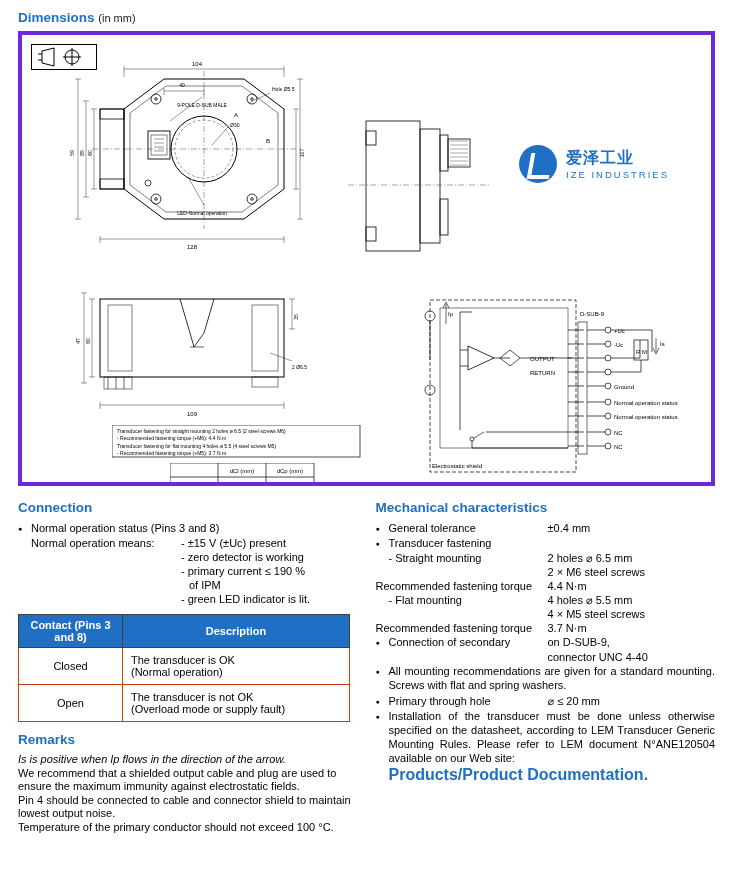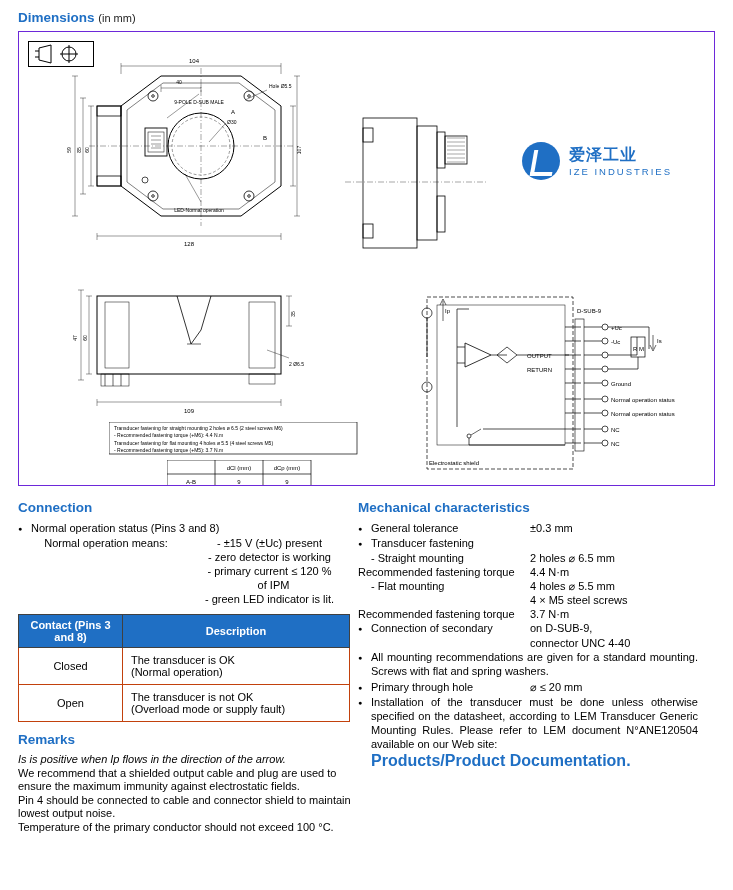--- a/index.html
+++ b/index.html
@@ -19,21 +19,21 @@
     margin: 10px 0 6px 0;
   }
   h2.section .unit {
     color: #222;
     font-weight: normal;
     font-size: 11px;
   }
 
   
   .dim-box {
-    border: 1px solid #6d28d9;
+    border: 4px solid #6d28d9;
     width: 697px;
     height: 455px;
     position: relative;
     background: #fff;
     overflow: hidden;
   }
 
   .icon-box {
     position: absolute; left: 9px; top: 9px;
     width: 66px; height: 26px;
@@ -50,31 +50,31 @@
   .wm-txt1 { font-size: 16px; font-weight: bold; color: #1f6fc4; letter-spacing: 1px; }
   .wm-txt2 { font-size: 9.5px; color: #1f6fc4; letter-spacing: 2px; }
 
   
   svg.draw { position: absolute; left: 0; top: 0; }
 
   .lbl { font-size: 5px; fill: #000; font-family: "Liberation Sans", sans-serif; }
   .lbl6 { font-size: 6px; fill: #000; font-family: "Liberation Sans", sans-serif; }
 
   
-  .cols { display: flex; margin-top: 4px; }
+  .cols { display: flex; gap: 18px; margin-top: 4px; }
   .col-l { width: 340px; }
   .col-r { width: 340px; }
 
   ul.bul { list-style: none; margin: 0; padding: 0; font-size: 11px; }
   ul.bul > li { position: relative; padding-left: 13px; margin-bottom: 1px; line-height: 14px; }
   ul.bul > li:before {
     content: "\25CF"; position: absolute; left: 0; top: 0; font-size: 7px; line-height: 15px;
   }
   .sub { padding-left: 13px; font-size: 11px; line-height: 14px; }
-  .row2 { display: flex; text-align: center; }
+  .row2 { display: flex; }
   .row2 .a { width: 150px; }
   .row2 .b { flex: 1; }
 
   table.tbl { border-collapse: collapse; width: 332px; margin-top: 8px; font-size: 11px; }
   table.tbl th {
     background: #1f6fc4; color: #fff; font-weight: bold; font-size: 11px;
     border: 1px solid #404040; padding: 4px 6px; text-align: center;
   }
   table.tbl td { border: 1px solid #c2410c; padding: 6px 8px; vertical-align: middle; }
   table.tbl td.c { text-align: center; width: 104px; }
@@ -319,21 +319,21 @@
         <div class="row2">
           <div class="a">Normal operation means:</div>
           <div class="b">- ±15 V (±Uc) present</div>
         </div>
         <div class="row2">
             <div class="a"></div>
             <div class="b">- zero detector is working</div>
           </div>
         <div class="row2">
             <div class="a"></div>
-            <div class="b">- primary current ≤ 120 %</div>
+            <div class="b">- primary current ≤ 190 %</div>
           </div>
         <div class="row2">
             <div class="a"></div>
             <div class="b" style="padding-left:8px">of IPM</div>
           </div>
         <div class="row2">
             <div class="a"></div>
             <div class="b">- green LED indicator is lit.</div>
           </div>
       </div>
@@ -375,33 +375,37 @@
     <div class="col-r">
       <h2 class="section">Mechanical characteristics</h2>
 
       <div>
         <div class="mech-row">
           <div class="mk">
               <ul class="bul">
                 <li>General tolerance</li>
               </ul>
             </div>
-          <div class="mv">±0.3 mm</div>
+          <div class="mv">±0.4 mm</div>
         </div>
         <div class="mech-row">
           <div class="mk">
               <ul class="bul">
                 <li>Transducer fastening</li>
               </ul>
             </div>
           <div class="mv"></div>
         </div>
         <div class="mech-row">
           <div class="mk mech-ind">- Straight mounting</div>
           <div class="mv">2 holes ⌀ 6.5 mm</div>
+        </div>
+        <div class="mech-row">
+          <div class="mk mech-ind"></div>
+          <div class="mv">2 × M6 steel screws</div>
         </div>
         <div class="mech-row">
           <div class="mk">Recommended fastening torque</div>
           <div class="mv">4.4 N·m</div>
         </div>
         <div class="mech-row">
           <div class="mk mech-ind">- Flat mounting</div>
           <div class="mv">4 holes ⌀ 5.5 mm</div>
         </div>
         <div class="mech-row">

